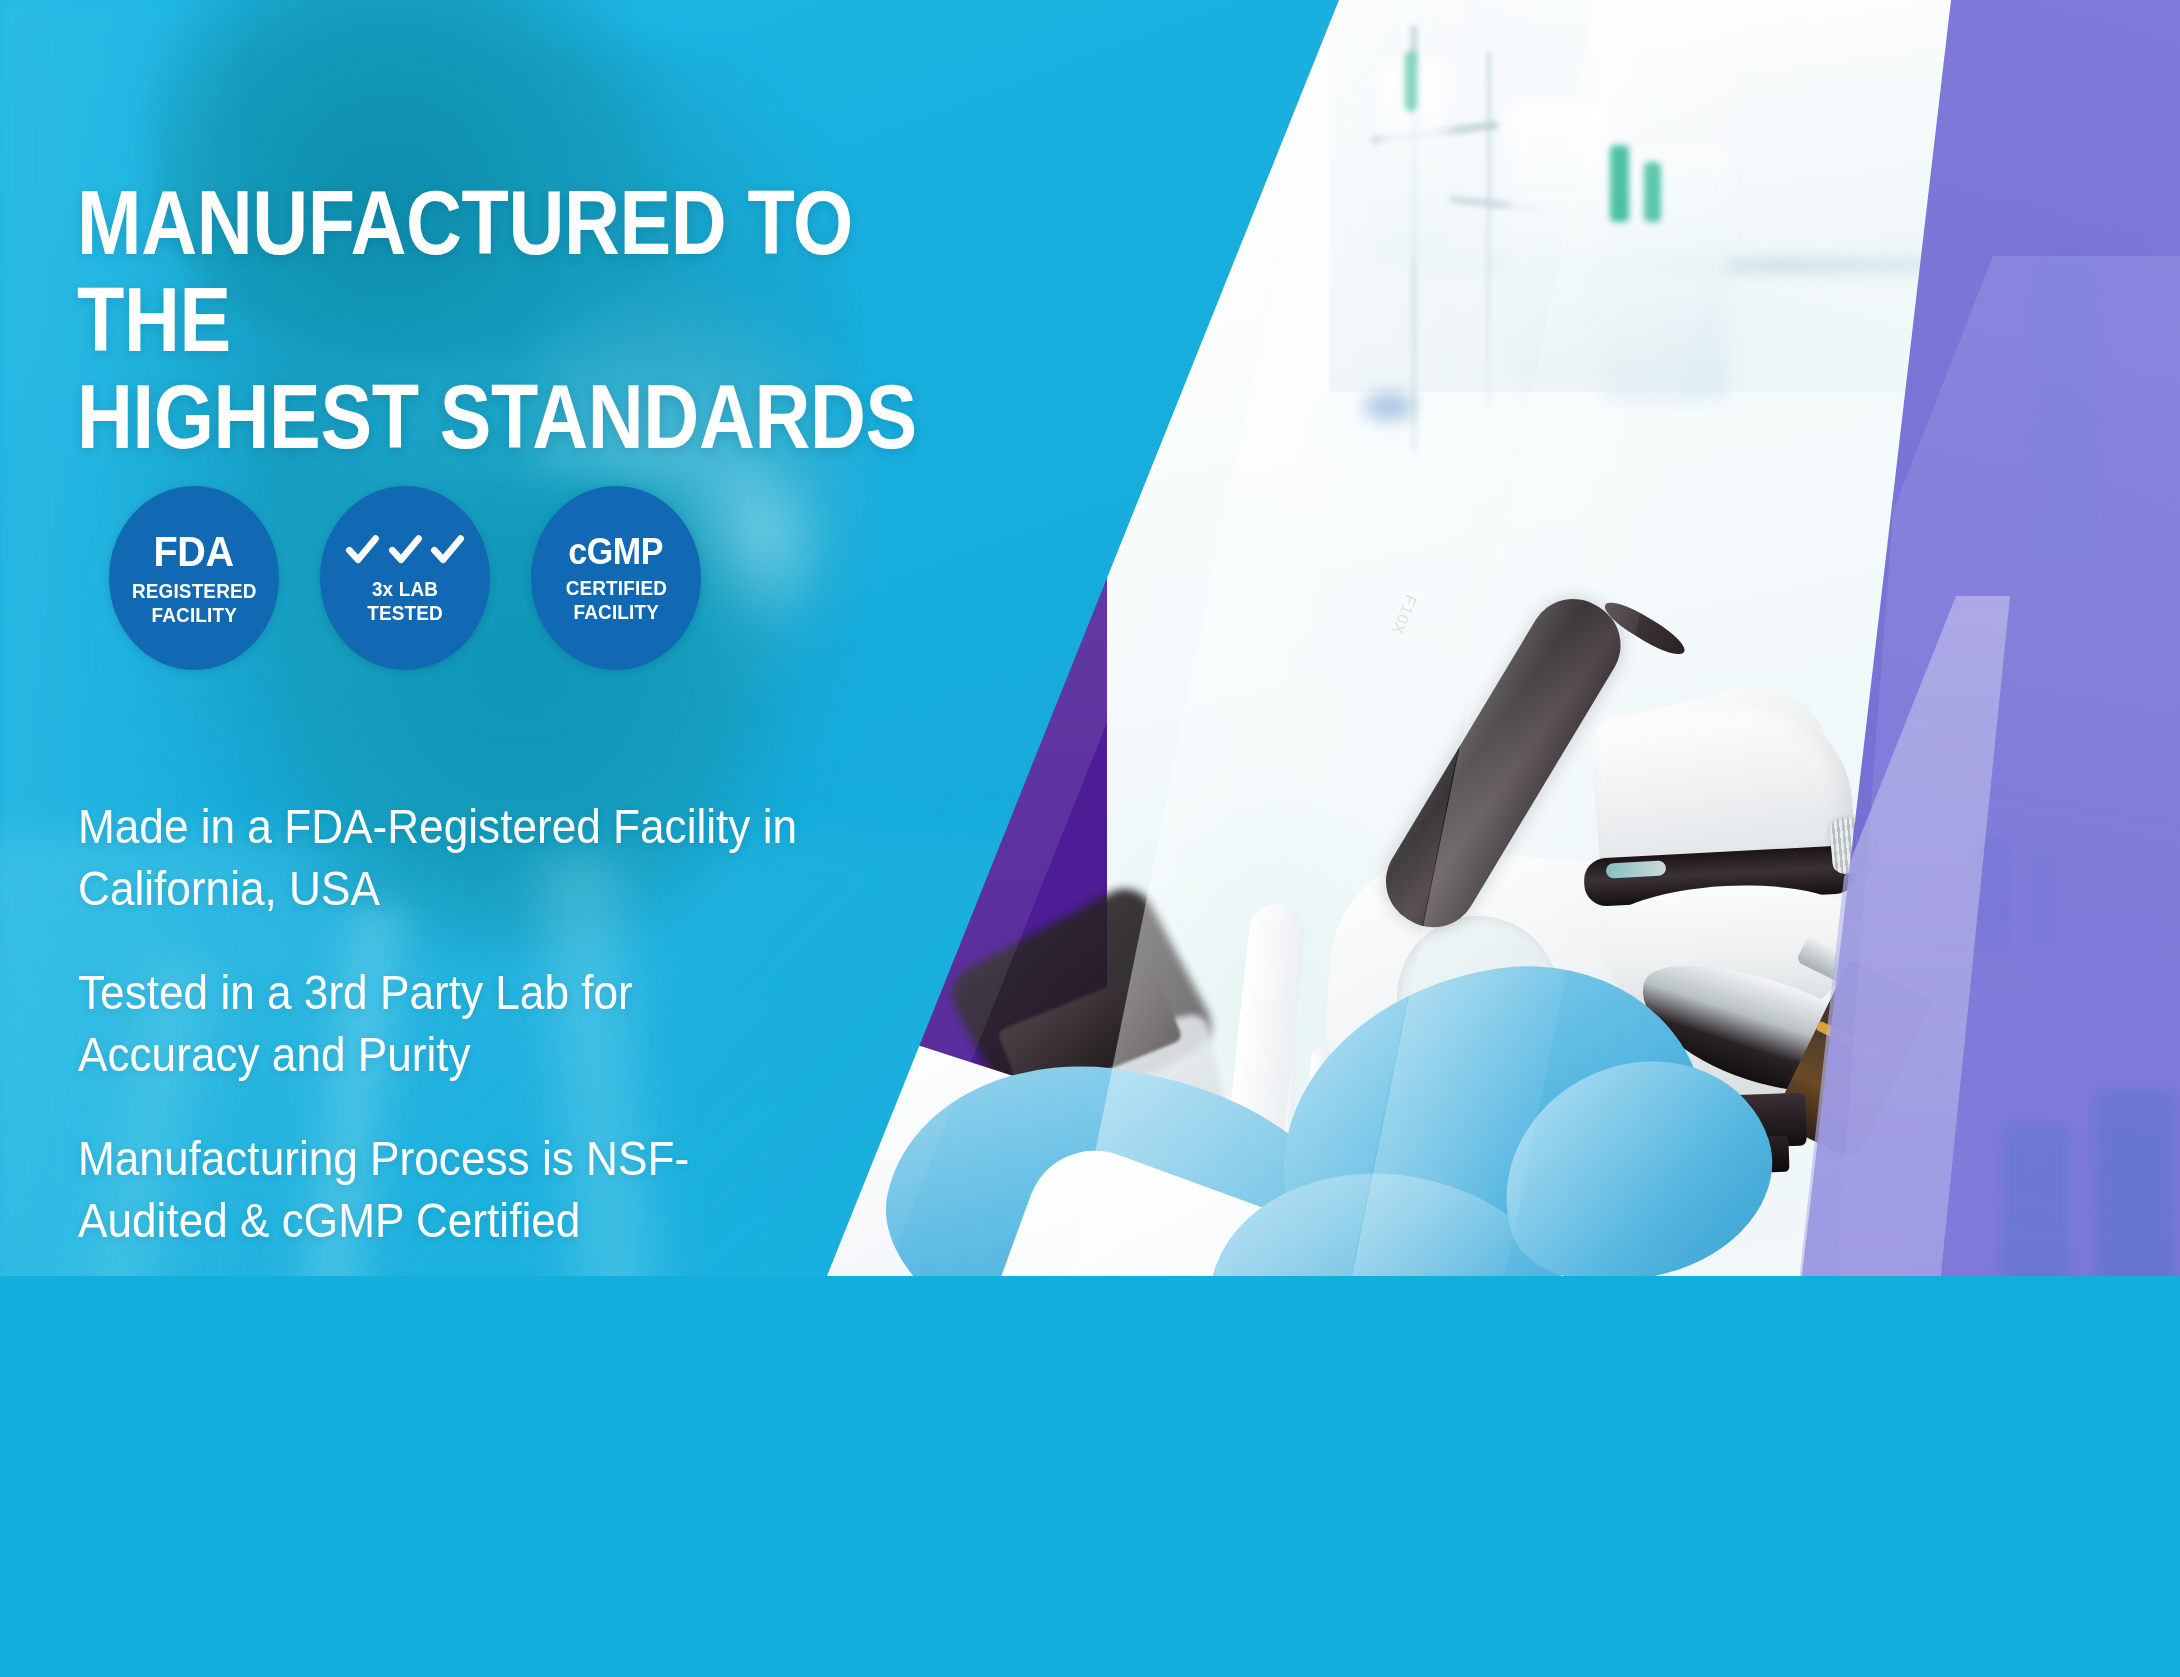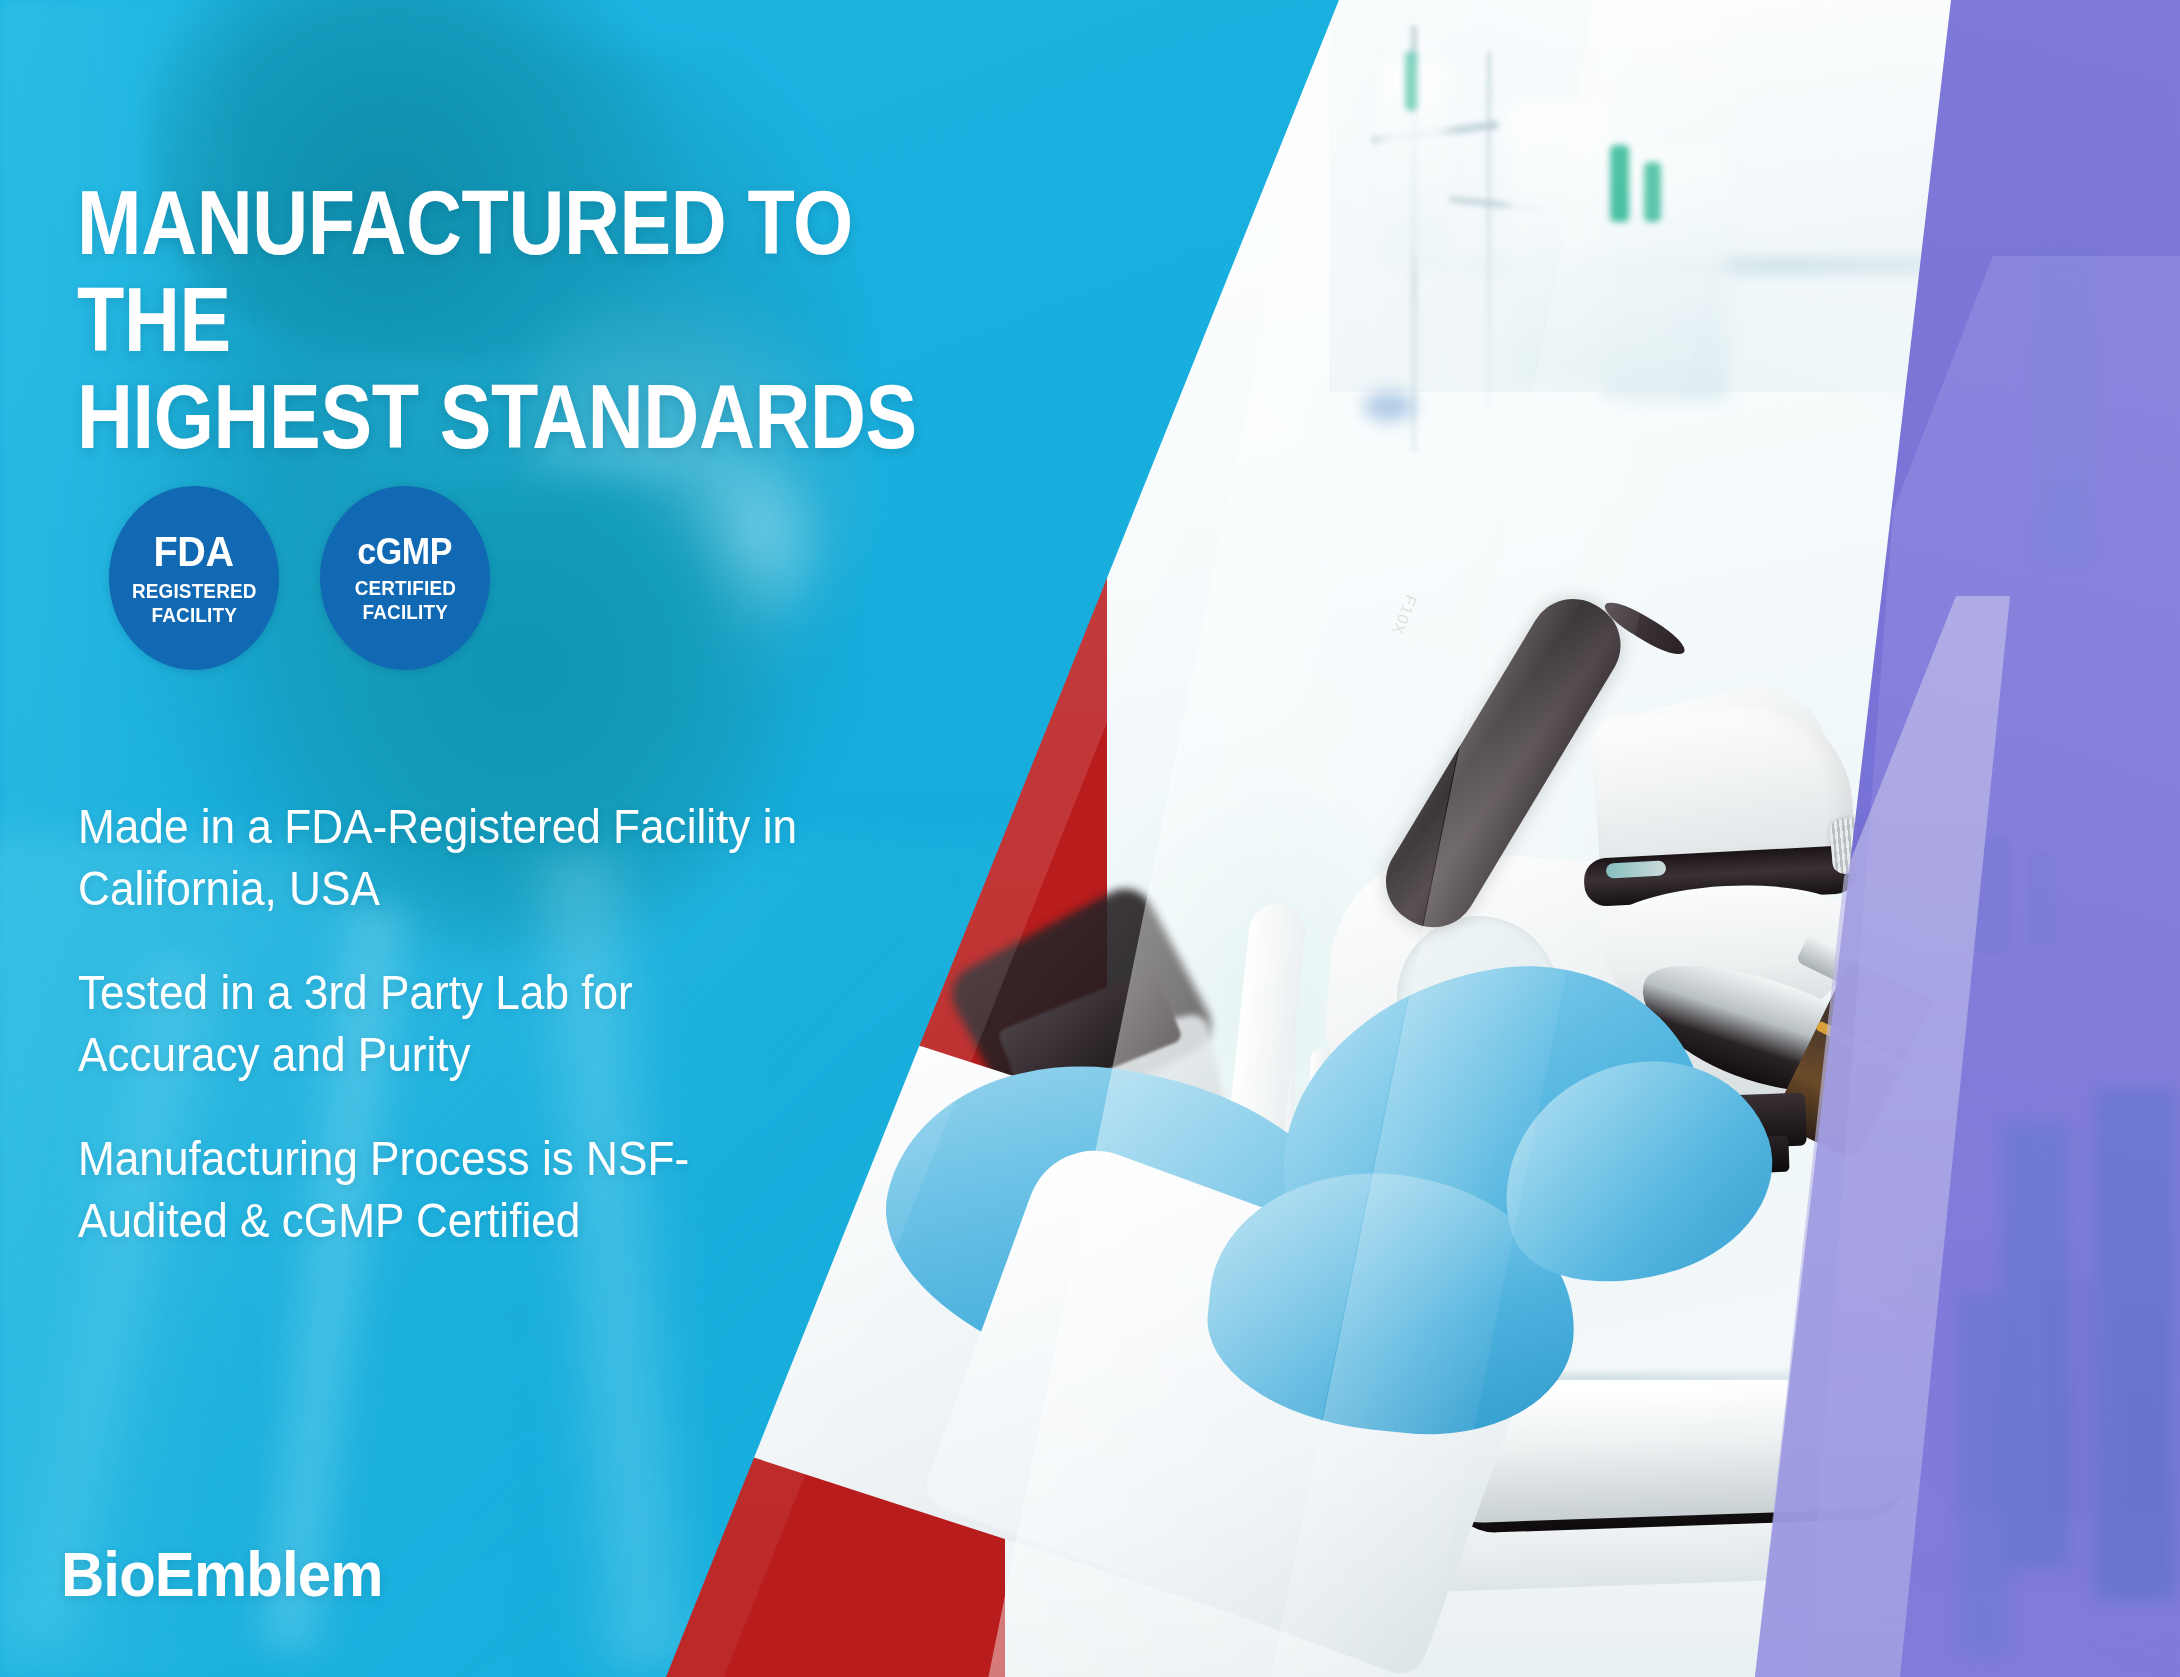--- a/index.html
+++ b/index.html
@@ -1,23 +1,23 @@
 <!DOCTYPE html>
 <html style="font-size:13.6px"><head>
 <meta charset="utf-8">
 <style>
   * { margin:0; padding:0; box-sizing:border-box; }
   html,body { width:2181px; height:1677px; overflow:hidden; background:#12aede; }
   body { font-family:"Liberation Sans", sans-serif; }
 
   #poster {
     position:relative;
-    width:2181px; height:1677px;
+    width:2181px; height:1276px;
     overflow:hidden;
-    background:#b91c1c;
+    background:#4c1d95;
   }
 
   
   .photo-layer {
     position:absolute; inset:0;
     clip-path: polygon(1329px 0, 2181px 0, 2181px 1677px, 656px 1677px);
   }
   .lab-bg {
     position:absolute; left:1107px; top:0; width:1073px; height:1677px;
     background:
@@ -613,20 +613,37 @@
   <div class="badges">
 
     <div class="badge">
       <div class="badge-top">FDA</div>
       <div class="badge-sub">
         <div>REGISTERED</div>
         <div>FACILITY</div>
       </div>
     </div>
 
+    <div class="badge">
+      <div class="checks">
+        <svg viewBox="0 0 24 24">
+            <path d="M3 12.5 L9 19 L21 4.5" fill="none" stroke="#ffffff" stroke-width="4.6" stroke-linecap="round" stroke-linejoin="round"></path>
+          </svg>
+        <svg viewBox="0 0 24 24">
+            <path d="M3 12.5 L9 19 L21 4.5" fill="none" stroke="#ffffff" stroke-width="4.6" stroke-linecap="round" stroke-linejoin="round"></path>
+          </svg>
+        <svg viewBox="0 0 24 24">
+            <path d="M3 12.5 L9 19 L21 4.5" fill="none" stroke="#ffffff" stroke-width="4.6" stroke-linecap="round" stroke-linejoin="round"></path>
+          </svg>
+      </div>
+      <div class="badge-sub">
+        <div>3x LAB</div>
+        <div>TESTED</div>
+      </div>
+    </div>
 
     <div class="badge">
       <div class="badge-top small">cGMP</div>
       <div class="badge-sub">
         <div>CERTIFIED</div>
         <div>FACILITY</div>
       </div>
     </div>
 
   </div>

